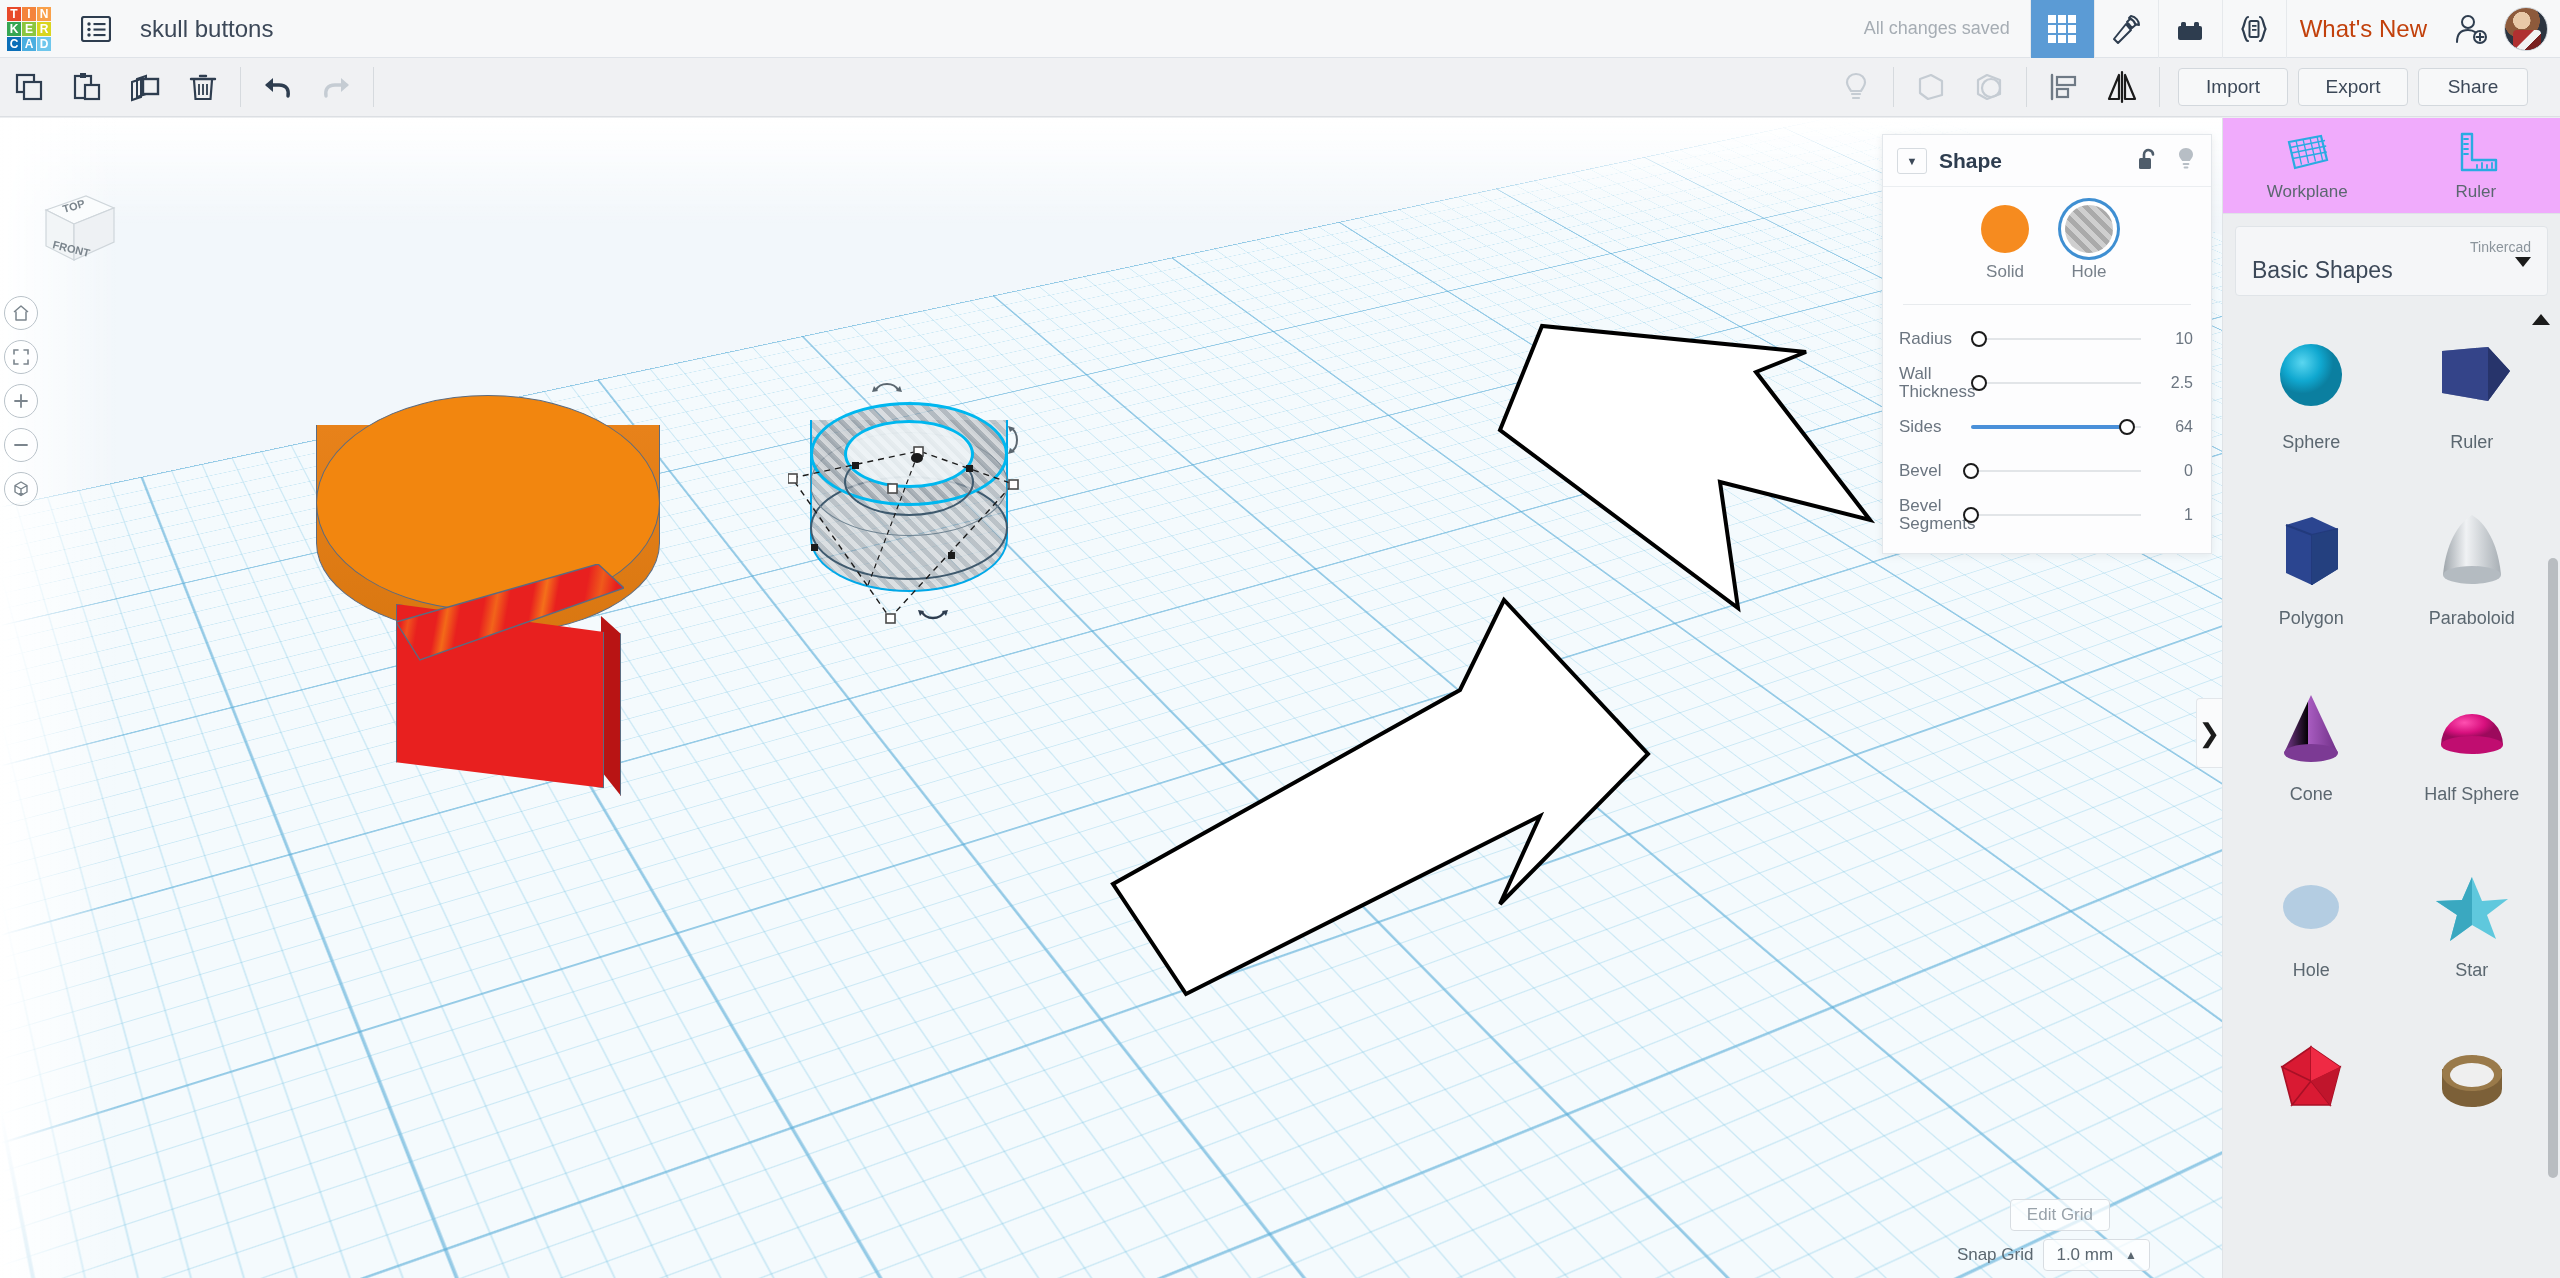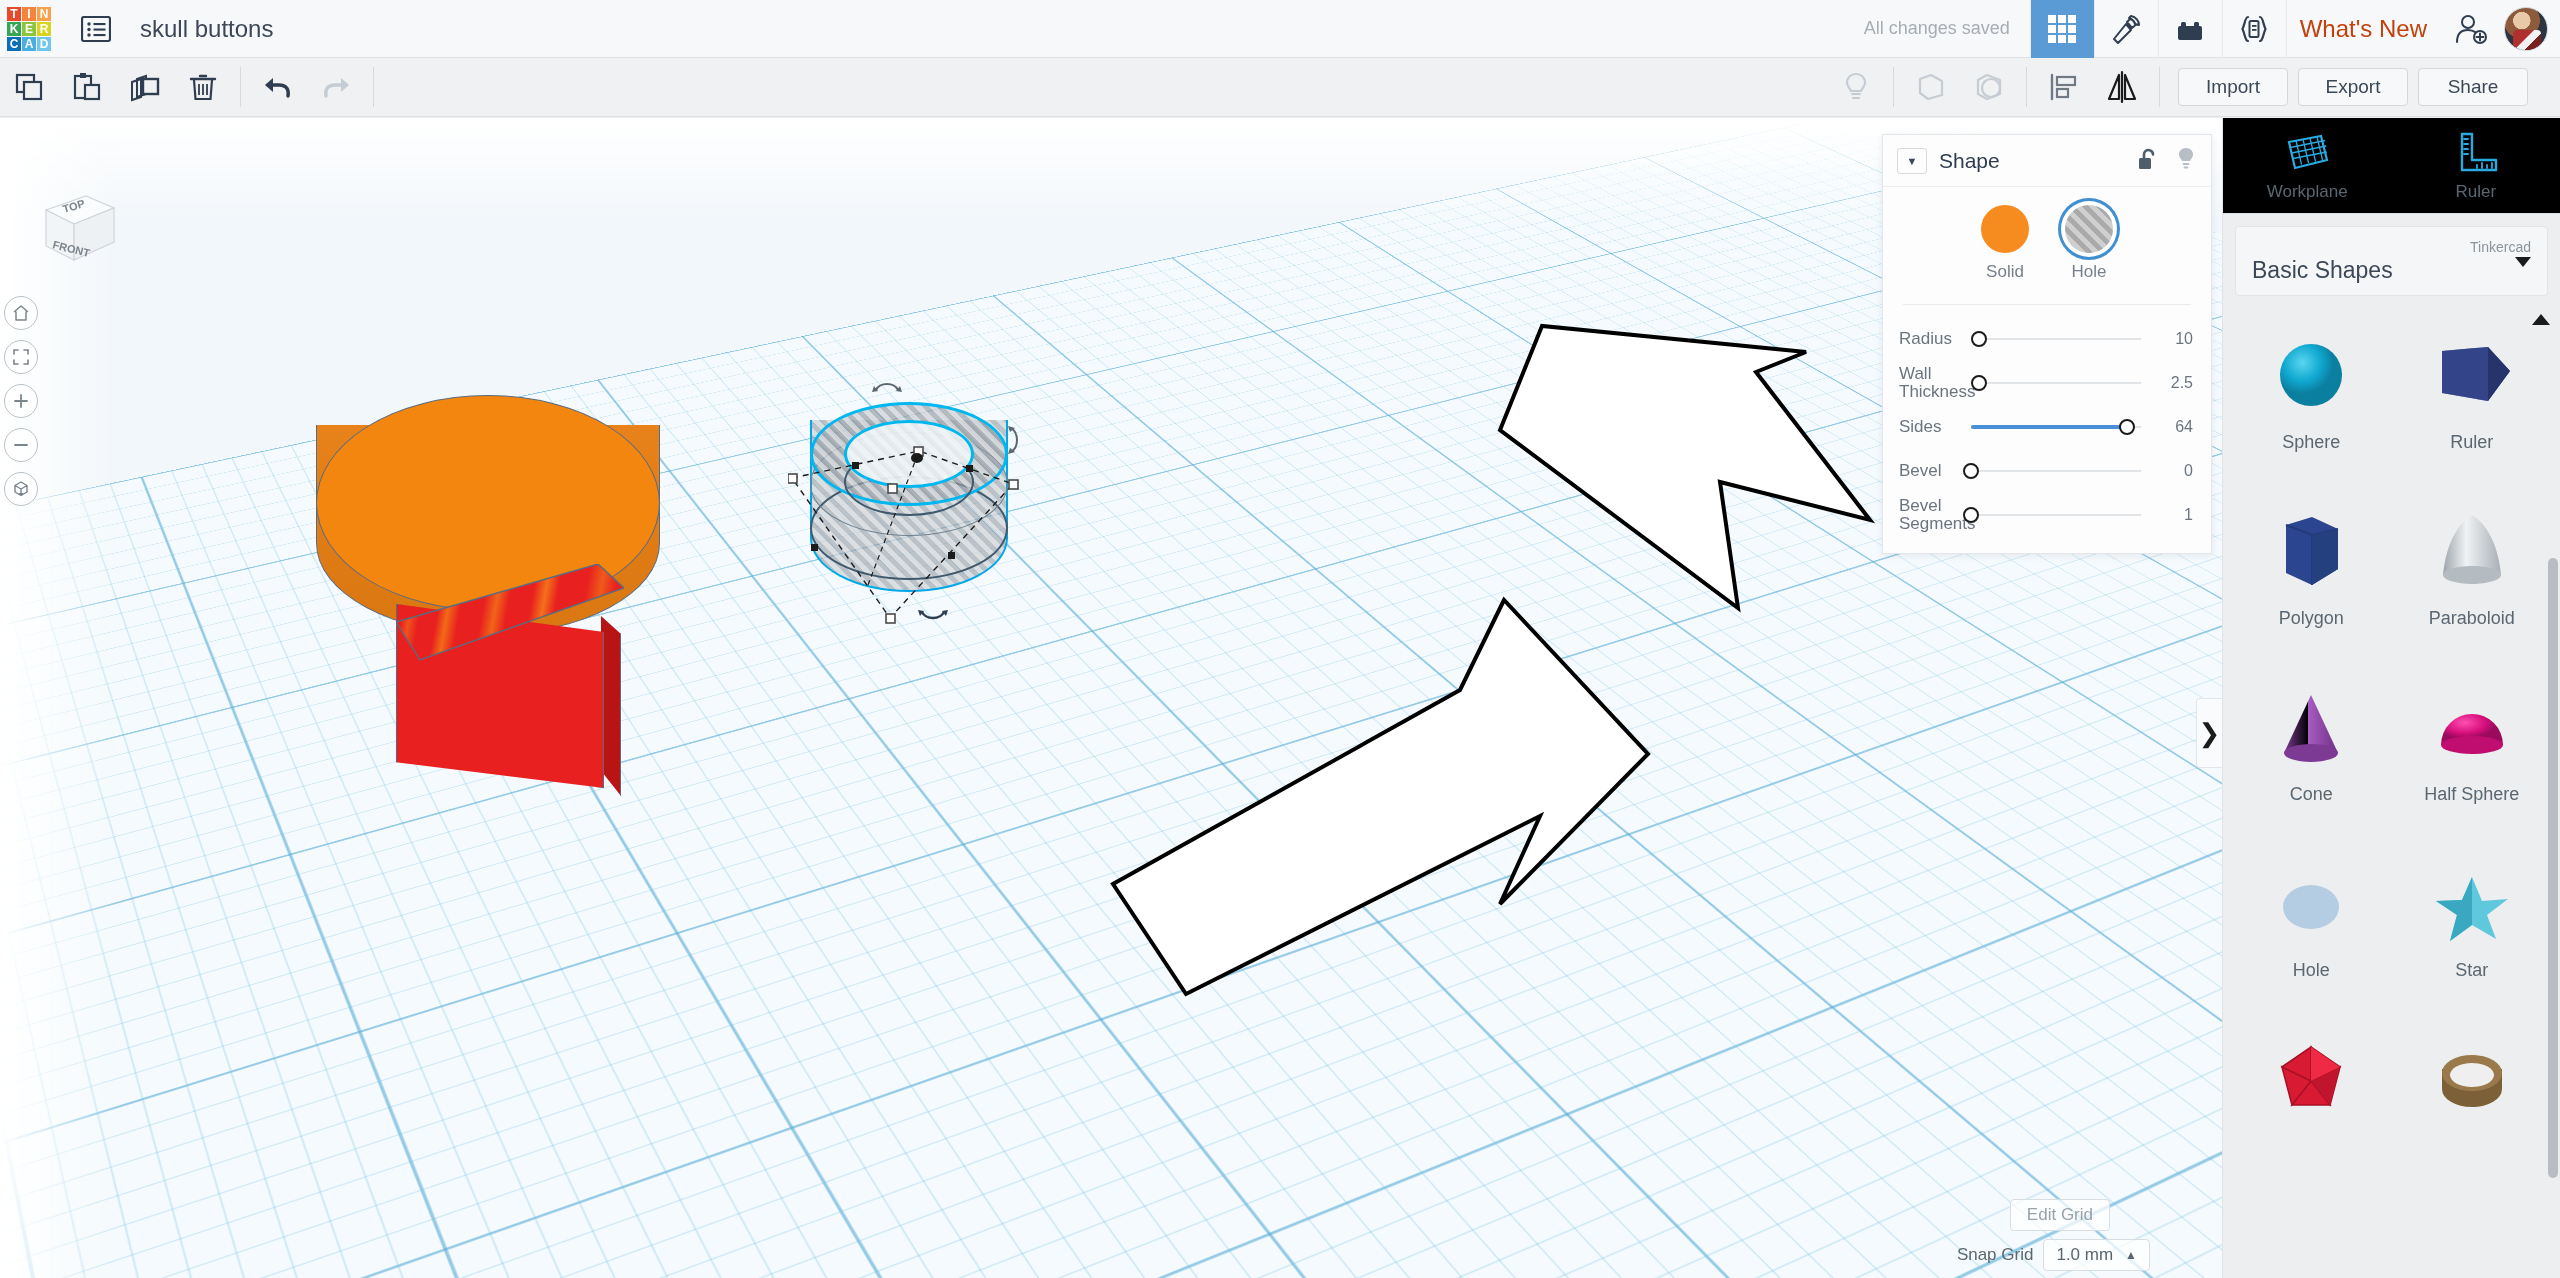--- a/index.html
+++ b/index.html
@@ -116,21 +116,21 @@
   #panel-toggle{position:absolute;right:0;top:580px;width:26px;height:70px;
     background:#fafbfc;border:1px solid #e2e6ea;border-right:none;border-radius:4px 0 0 4px;
     display:flex;align-items:center;justify-content:center;font-size:26px;color:#1b1b1b;cursor:pointer;}
 
   
   #shape-panel{position:absolute;left:1882px;top:134px;width:330px;
     background:#fdfdfe;border:1px solid #e3e7eb;box-shadow:0 2px 8px rgba(0,0,0,.07);}
   #sp-head{height:52px;display:flex;align-items:center;padding:0 14px;border-bottom:1px solid #ebeef1;}
   #sp-collapse{width:30px;height:26px;border:1px solid #d6dbe0;border-radius:3px;
     display:flex;align-items:center;justify-content:center;cursor:pointer;color:#3c4858;font-size:11px;}
-  #sp-title{margin-left:12px;font-size:21px;font-weight:normal;color:#2e3d4f;}
+  #sp-title{margin-left:12px;font-size:21px;font-weight:bold;color:#2e3d4f;}
   #sp-head-icons{margin-left:auto;display:flex;gap:16px;align-items:center;}
   #sp-body{padding:18px 0 16px 0;}
   #sp-modes{display:flex;justify-content:center;gap:36px;margin-bottom:22px;}
   .sp-mode{display:flex;flex-direction:column;align-items:center;cursor:pointer;}
   .sp-swatch{width:48px;height:48px;border-radius:50%;}
   .sp-swatch.solid{background:#f68b1f;}
   .sp-swatch.hole{background:#b9b9b9;
     background-image:repeating-linear-gradient(45deg,#cfcfcf 0 5px,#aaa 5px 10px);}
   .sp-mode.selected .sp-swatch{box-shadow:0 0 0 4px #fff,0 0 0 7px #3f8fd2;}
   .sp-mode-label{margin-top:9px;font-size:17px;color:#77808a;}
@@ -140,21 +140,21 @@
   .sp-sl-track{flex:1;position:relative;height:28px;margin:0 8px;}
   .sp-sl-line{position:absolute;left:0;right:6px;top:13px;height:2px;background:#e2e5e8;}
   .sp-sl-fill{position:absolute;left:0;top:12px;height:4px;background:#4a90d9;border-radius:2px;}
   .sp-sl-thumb{position:absolute;top:6px;width:16px;height:16px;border-radius:50%;
     border:2px solid #1b1b1b;background:#fff;cursor:pointer;}
   .sp-sl-val{width:44px;text-align:right;font-size:16px;color:#6b7580;padding-right:6px;}
 
   
   #sidebar{position:absolute;right:0;top:118px;width:338px;height:1160px;
     background:#eceef0;border-left:1px solid #dfe3e7;}
-  #sb-tools{height:96px;display:flex;background:#000000;border-bottom:1px solid #dfe3e7;}
+  #sb-tools{height:96px;display:flex;background:#f0abfc;border-bottom:1px solid #dfe3e7;}
   .sb-tool{flex:1;display:flex;flex-direction:column;align-items:center;justify-content:center;
     gap:6px;cursor:pointer;}
   .sb-tool-label{font-size:17px;color:#5b6770;}
   #sb-dropdown{margin:12px;height:70px;border:1px solid #e0e4e8;border-radius:4px;background:#f5f6f8;
     padding:8px 16px;display:flex;flex-direction:column;justify-content:center;position:relative;cursor:pointer;}
   #sb-dd-small{font-size:14px;color:#8b949c;text-align:right;}
   #sb-dd-main{font-size:23px;color:#3c4858;margin-top:2px;}
   #sb-dd-caret{position:absolute;right:16px;top:30px;width:0;height:0;
     border-left:8px solid transparent;border-right:8px solid transparent;border-top:10px solid #1b1b1b;}
   #sb-grid{position:absolute;left:0;right:0;top:190px;bottom:0;overflow:hidden;padding:4px 8px 16px 8px;}

